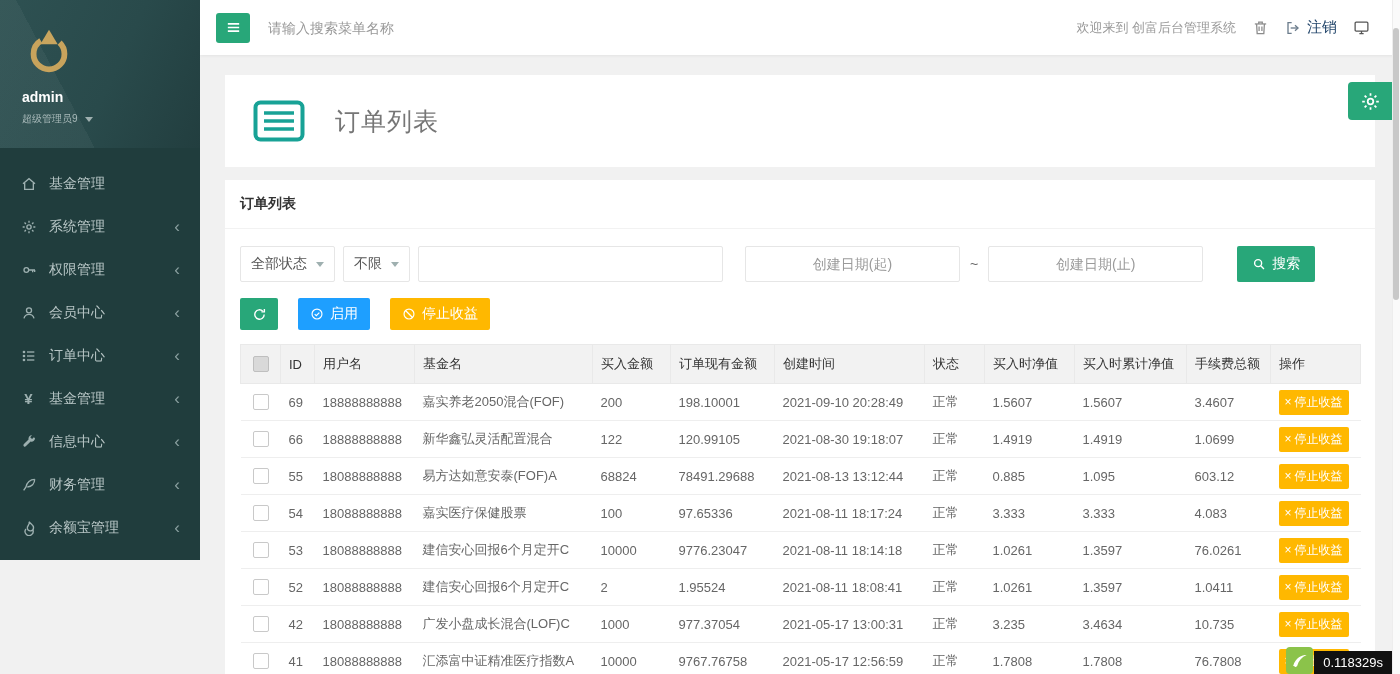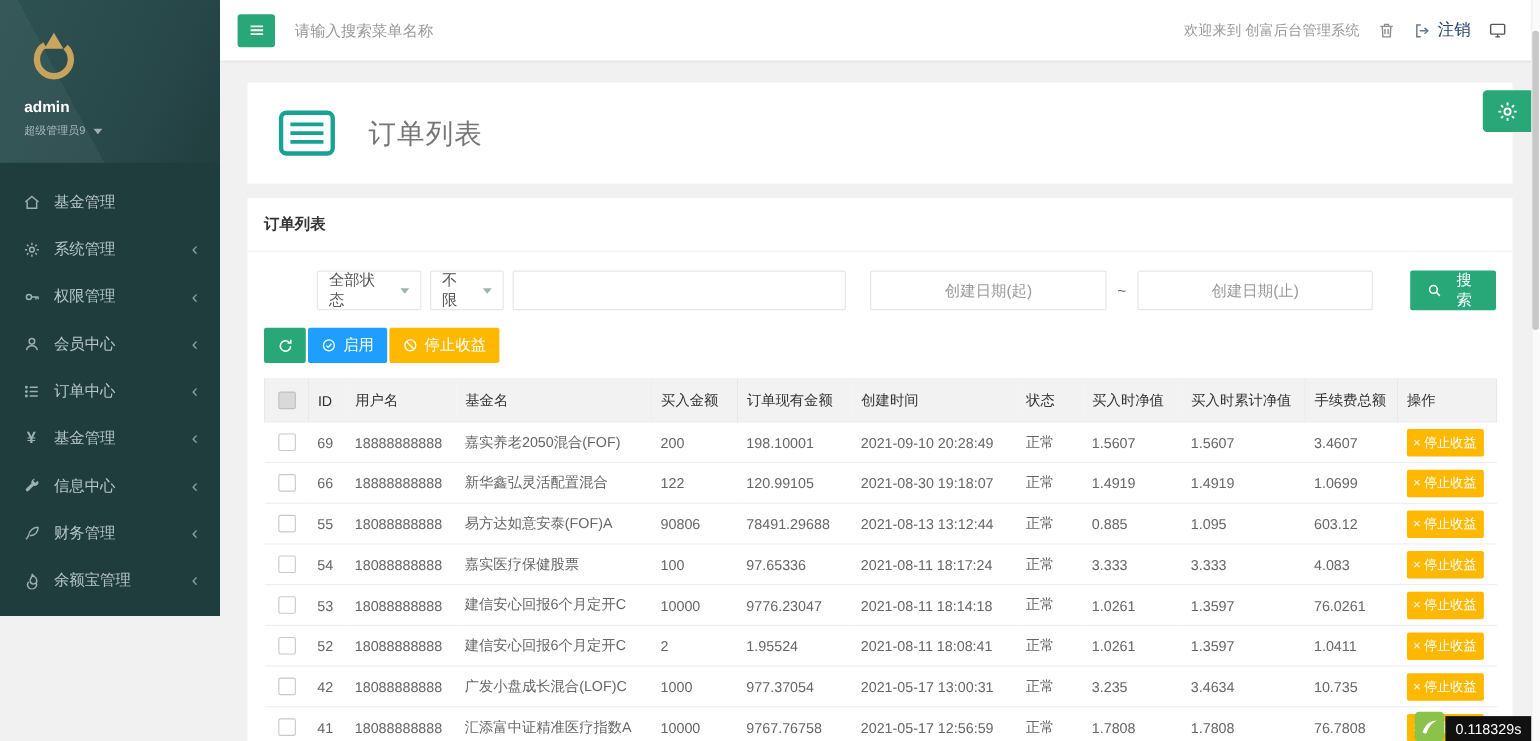--- a/index.html
+++ b/index.html
@@ -55,34 +55,34 @@
 
   
   .main{position:absolute;left:200px;top:55px;right:0;bottom:0;padding:20px 25px;overflow:hidden;}
   .title-card{background:#fff;height:92px;display:flex;align-items:center;padding:0 28px;margin-bottom:13px;}
   .title-icon svg{width:52px;height:42px;}
   .page-title{font-size:25px;font-weight:400;color:#767676;margin:0 0 0 30px;letter-spacing:1px;}
 
   .panel{background:#fff;height:520px;}
   .panel-header{padding:15px;font-size:14px;font-weight:bold;color:#333;border-bottom:1px solid #f2f2f2;}
 
-  .filter-row{display:flex;align-items:center;padding:17px 15px 0;gap:8px;margin-left:48px;}
+  .filter-row{display:flex;align-items:center;padding:17px 15px 0;gap:8px;}
   .select{height:36px;border:1px solid #e6e6e6;border-radius:2px;background:#fff;display:flex;align-items:center;
     gap:9px;padding:0 10px;font-size:14px;color:#555;cursor:pointer;}
   .text-input{height:36px;border:1px solid #e6e6e6;border-radius:2px;padding:0 10px;font-size:14px;color:#333;outline:none;}
   .text-input::placeholder{color:#9a9a9a;}
   .kw-input{width:305px;}
   .date-input{width:215px;text-align:center;}
   .date-start{margin-left:14px;}
   .tilde{color:#666;margin:0 2px;}
   .btn{border:none;border-radius:2px;color:#fff;font-size:14px;display:inline-flex;align-items:center;gap:6px;cursor:pointer;}
   .btn svg{width:14px;height:14px;}
   .btn-search{background:var(--accent);height:36px;padding:0 15px;margin-left:26px;}
 
-  .action-row{display:flex;gap:2px;padding:16px 15px 14px;}
+  .action-row{display:flex;gap:20px;padding:16px 15px 14px;}
   .btn-refresh{background:var(--accent);width:38px;height:32px;justify-content:center;}
   .btn-refresh svg{width:15px;height:15px;}
   .btn-enable{background:var(--blue);height:32px;padding:0 12px;}
   .btn-stop{background:var(--orange);height:32px;padding:0 12px;}
 
   .table-wrap{padding:0 15px;}
   table{width:100%;border-collapse:collapse;table-layout:fixed;}
   th{background:#f2f2f2;color:#333;font-weight:400;font-size:13px;text-align:left;
      padding:10px 8px;border:1px solid #e9e9e9;white-space:nowrap;overflow:hidden;}
   td{color:#666;font-size:13px;height:37px;padding:0 8px;border-bottom:1px solid #eeeeee;
@@ -409,21 +409,21 @@
       </button>
     </td>
   </tr>
             <tr>
     <td class="td-check">
       <span class="cb"></span>
     </td>
     <td>55</td>
     <td>18088888888</td>
     <td>易方达如意安泰(FOF)A</td>
-    <td>90806</td>
+    <td>68824</td>
     <td>78491.29688</td>
     <td>2021-08-13 13:12:44</td>
     <td>正常</td>
     <td>0.885</td>
     <td>1.095</td>
     <td>603.12</td>
     <td>
       <button class="btn-row">
         <span class="x">×</span>
         <span>停止收益</span>

